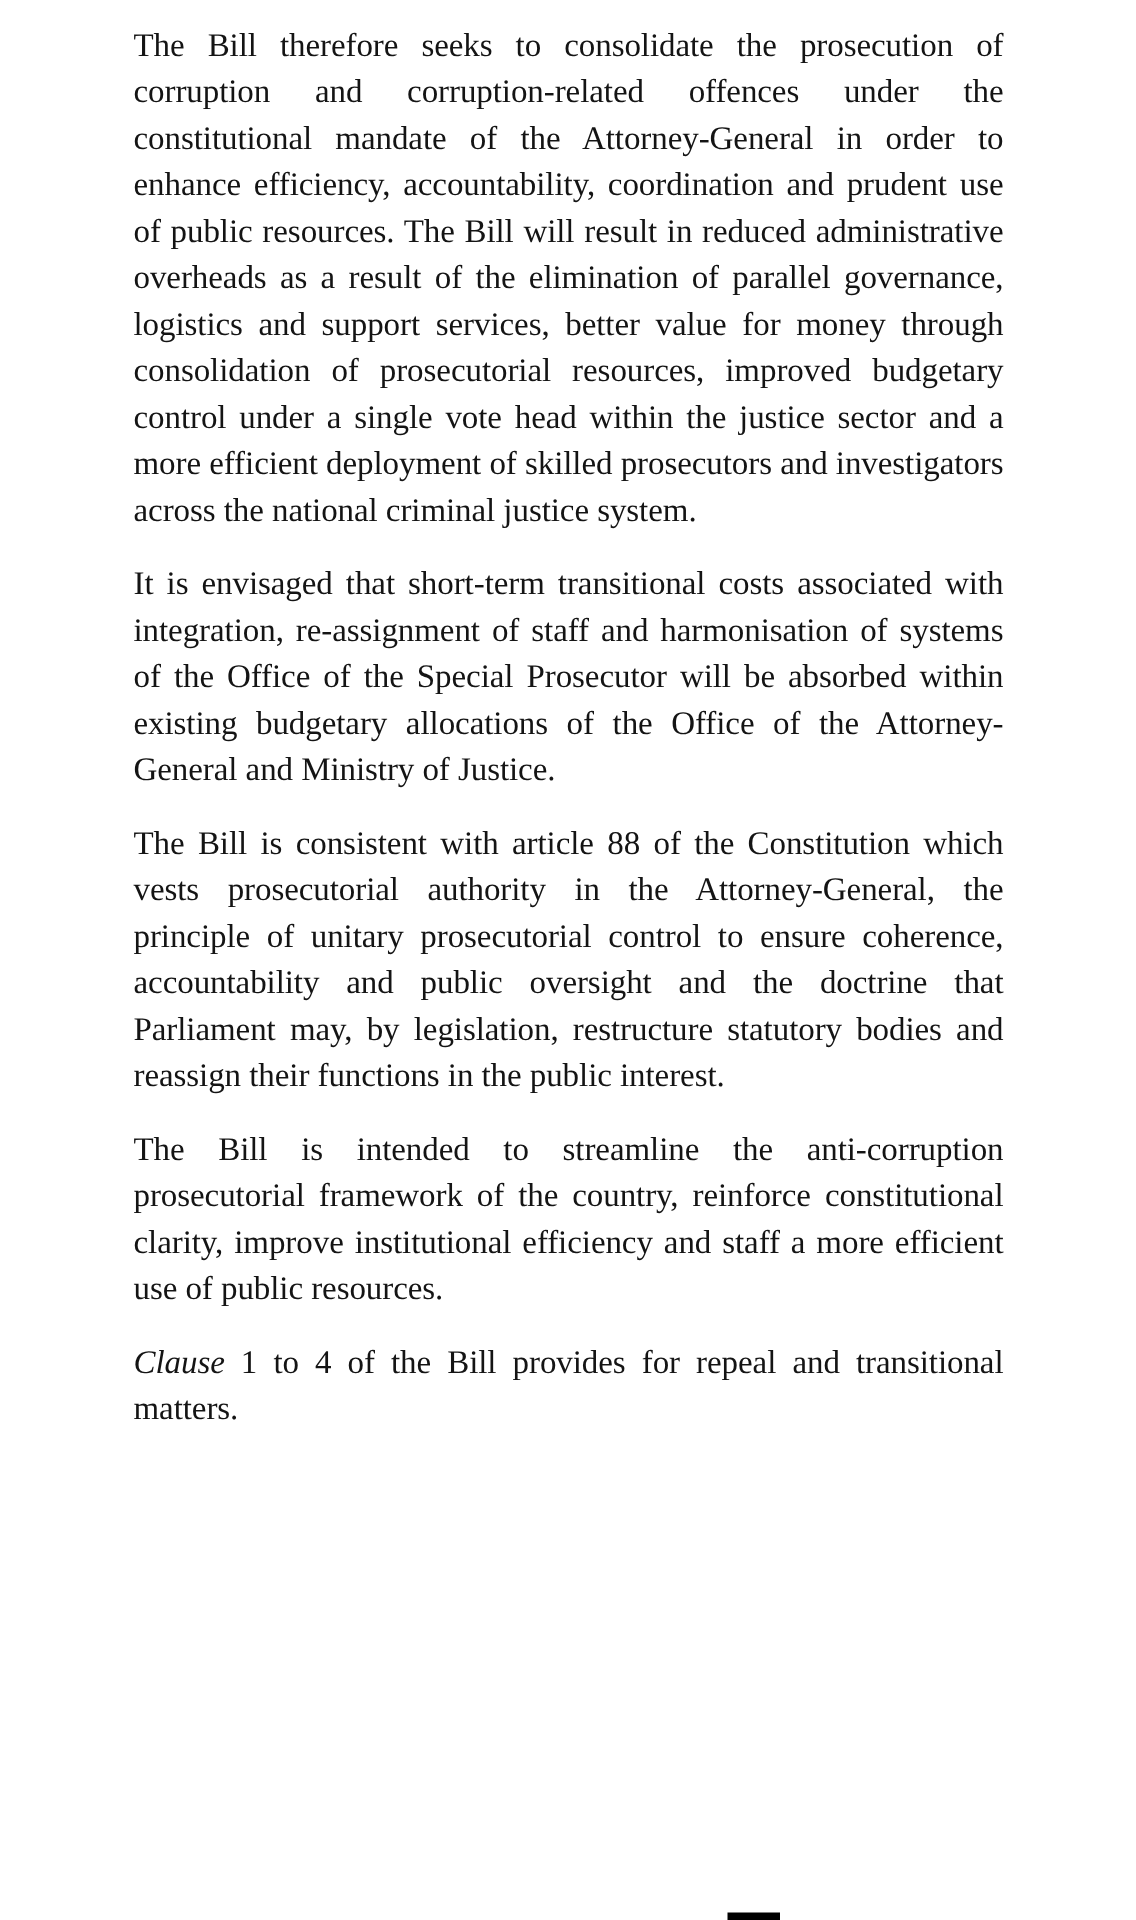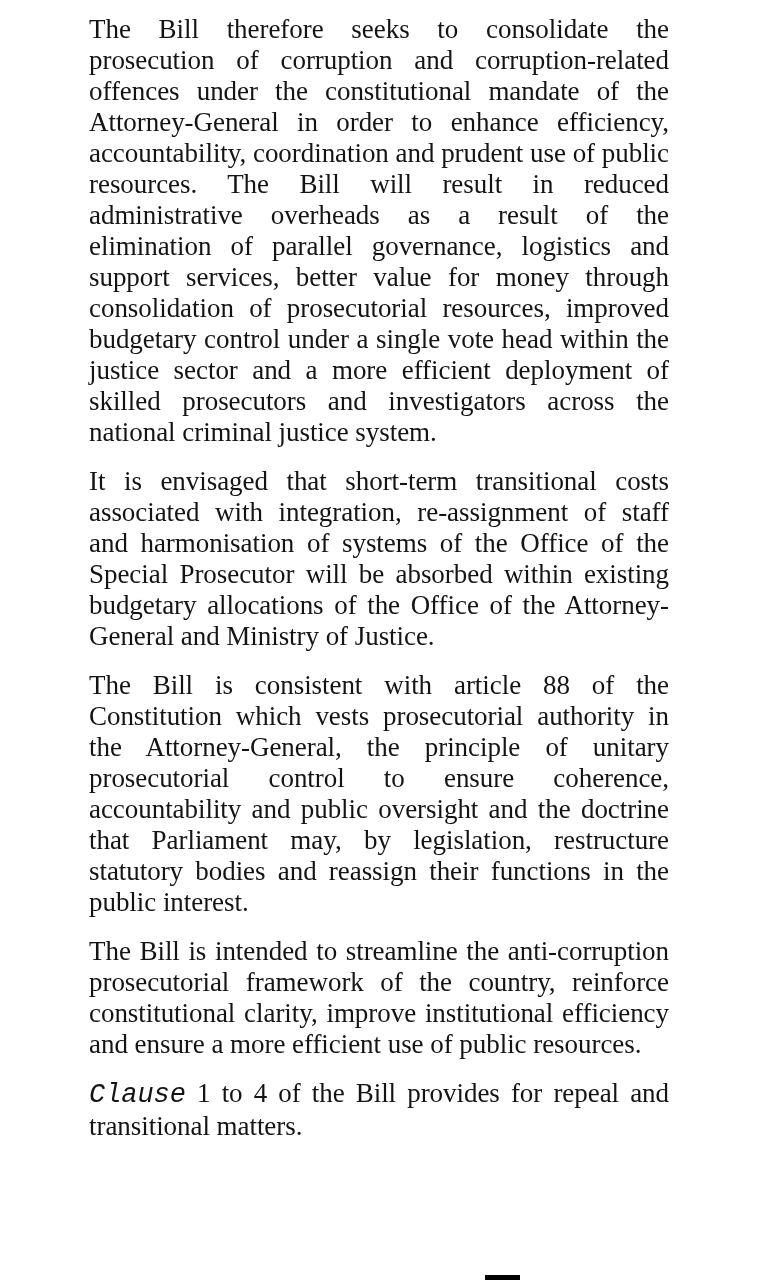--- a/index.html
+++ b/index.html
@@ -16,29 +16,28 @@
       font-family: "Liberation Serif", "DejaVu Serif", serif;
     }
     .page {
       position: absolute;
       left: 89px;
       top: 14px;
       width: 580px;
     }
     .para {
       margin: 0 0 18px 0;
-      font-size: 27px;
+      font-size: 22px;
       line-height: 31px;
       text-align: justify;
       text-align-last: left;
       letter-spacing: -0.05px;
     }
     .para em {
       font-style: italic;
-      font-family: Liberation Mono, monospace;
     }
     .page-marker {
       position: absolute;
       left: 485px;
       top: 1275px;
       width: 35px;
       height: 6px;
       background: #000000;
     }
   </style>
@@ -49,20 +48,20 @@
   <p class="para">
     <span>The Bill therefore seeks to consolidate the prosecution of corruption and corruption-related offences under the constitutional mandate of the Attorney-General in order to enhance efficiency, accountability, coordination and prudent use of public resources. The Bill will result in reduced administrative overheads as a result of the elimination of parallel governance, logistics and support services, better value for money through consolidation of prosecutorial resources, improved budgetary control under a single vote head within the justice sector and a more efficient deployment of skilled prosecutors and investigators across the national criminal justice system.</span>
   </p>
   <p class="para">
     <span>It is envisaged that short-term transitional costs associated with integration, re-assignment of staff and harmonisation of systems of the Office of the Special Prosecutor will be absorbed within existing budgetary allocations of the Office of the Attorney-General and Ministry of Justice.</span>
   </p>
   <p class="para">
     <span>The Bill is consistent with article 88 of the Constitution which vests prosecutorial authority in the Attorney-General, the principle of unitary prosecutorial control to ensure coherence, accountability and public oversight and the doctrine that Parliament may, by legislation, restructure statutory bodies and reassign their functions in the public interest.</span>
   </p>
   <p class="para">
-    <span>The Bill is intended to streamline the anti-corruption prosecutorial framework of the country, reinforce constitutional clarity, improve institutional efficiency and ensure a more efficient use of public resources.</span>
+    <span>The Bill is intended to streamline the anti-corruption prosecutorial framework of the country, reinforce constitutional clarity, improve institutional efficiency and staff a more efficient use of public resources.</span>
   </p>
   <p class="para">
     <em>Clause</em><span> 1 to 4 of the Bill provides for repeal and transitional matters.</span>
   </p>
 </div>
 
 <div class="page-marker"></div>
 
 </body></html>

